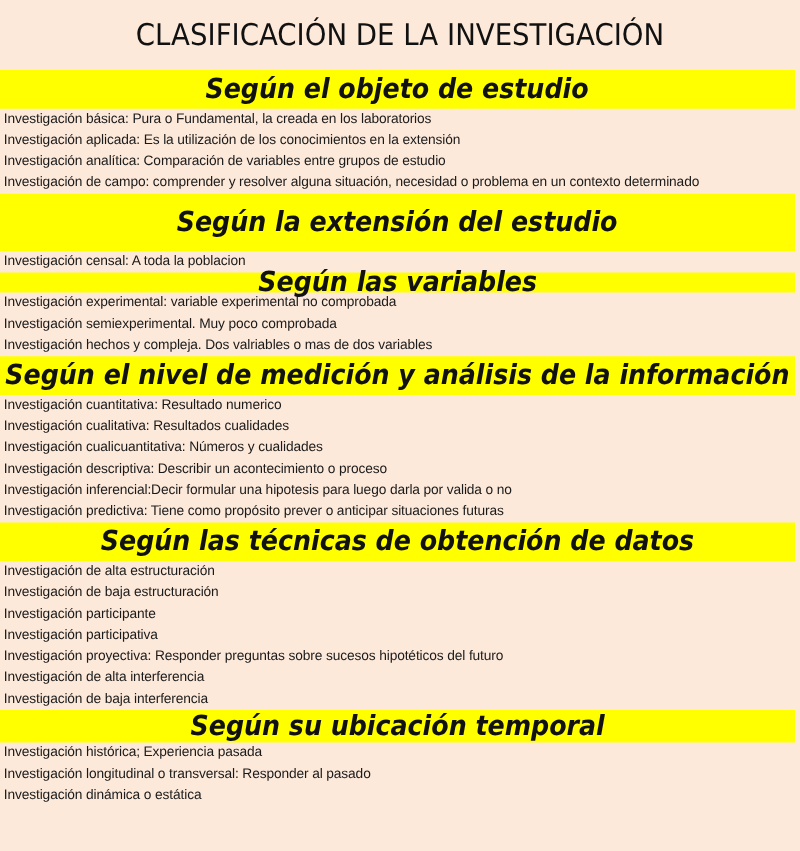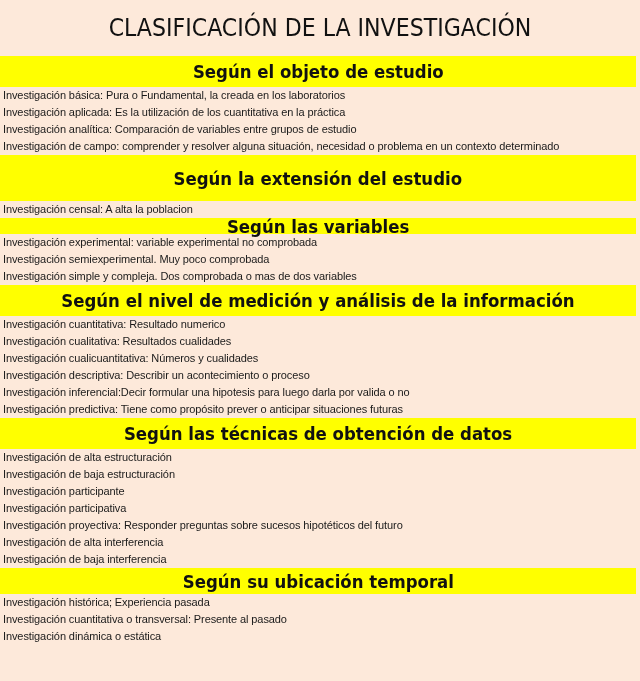--- a/index.html
+++ b/index.html
@@ -18,21 +18,22 @@
       font-weight: normal;
       letter-spacing: 0px;
       transform: scaleX(0.92);
     }
     .section-header {
       background: #ffff00;
       width: 636px;
       display: flex; align-items: center; justify-content: center;
       font-family: "DejaVu Sans", sans-serif;
       font-weight: bold;
-      font-size: 18px;
+      font-size: 22px;
+      font-style: italic;
     }
     .section-header span { display: inline-block; transform: scaleX(0.92); white-space: nowrap; }
     .item {
       height: 17px;
       line-height: 17px;
       padding-left: 3px;
       font-size: 11px;
       white-space: nowrap;
       letter-spacing: -0.1px;
       color: #1a1a1a;
@@ -41,33 +42,33 @@
 </head>
 <body>
 
 <div class="title">CLASIFICACIÓN DE LA INVESTIGACIÓN</div>
 
 <div id="sections">
     <div class="section-header" style="height: 31px;">
       <span>Según el objeto de estudio</span>
     </div>
     <div class="item">Investigación básica: Pura o Fundamental, la creada en los laboratorios</div>
-    <div class="item">Investigación aplicada: Es la utilización de los cuantitativa en la práctica</div>
+    <div class="item">Investigación aplicada: Es la utilización de los conocimientos en la extensión</div>
     <div class="item">Investigación analítica: Comparación de variables entre grupos de estudio</div>
     <div class="item">Investigación de campo: comprender y resolver alguna situación, necesidad o problema en un contexto determinado</div>
     <div class="section-header" style="height: 46px;">
       <span>Según la extensión del estudio</span>
     </div>
-    <div class="item">Investigación censal: A alta la poblacion</div>
+    <div class="item">Investigación censal: A toda la poblacion</div>
     <div class="section-header" style="height: 16px;">
       <span>Según las variables</span>
     </div>
     <div class="item">Investigación experimental: variable experimental no comprobada</div>
     <div class="item">Investigación semiexperimental. Muy poco comprobada</div>
-    <div class="item">Investigación simple y compleja. Dos comprobada o mas de dos variables</div>
+    <div class="item">Investigación hechos y compleja. Dos valriables o mas de dos variables</div>
     <div class="section-header" style="height: 31px;">
       <span>Según el nivel de medición y análisis de la información</span>
     </div>
     <div class="item">Investigación cuantitativa: Resultado numerico</div>
     <div class="item">Investigación cualitativa: Resultados cualidades</div>
     <div class="item">Investigación cualicuantitativa: Números y cualidades</div>
     <div class="item">Investigación descriptiva: Describir un acontecimiento o proceso</div>
     <div class="item">Investigación inferencial:Decir formular una hipotesis para luego darla por valida o no</div>
     <div class="item">Investigación predictiva: Tiene como propósito prever o anticipar situaciones futuras</div>
     <div class="section-header" style="height: 31px;">
@@ -77,15 +78,15 @@
     <div class="item">Investigación de baja estructuración</div>
     <div class="item">Investigación participante</div>
     <div class="item">Investigación participativa</div>
     <div class="item">Investigación proyectiva: Responder preguntas sobre sucesos hipotéticos del futuro</div>
     <div class="item">Investigación de alta interferencia</div>
     <div class="item">Investigación de baja interferencia</div>
     <div class="section-header" style="height: 26px;">
       <span>Según su ubicación temporal</span>
     </div>
     <div class="item">Investigación histórica; Experiencia pasada</div>
-    <div class="item">Investigación cuantitativa o transversal: Presente al pasado</div>
+    <div class="item">Investigación longitudinal o transversal: Responder al pasado</div>
     <div class="item">Investigación dinámica o estática</div>
   </div>
 
 </body></html>

